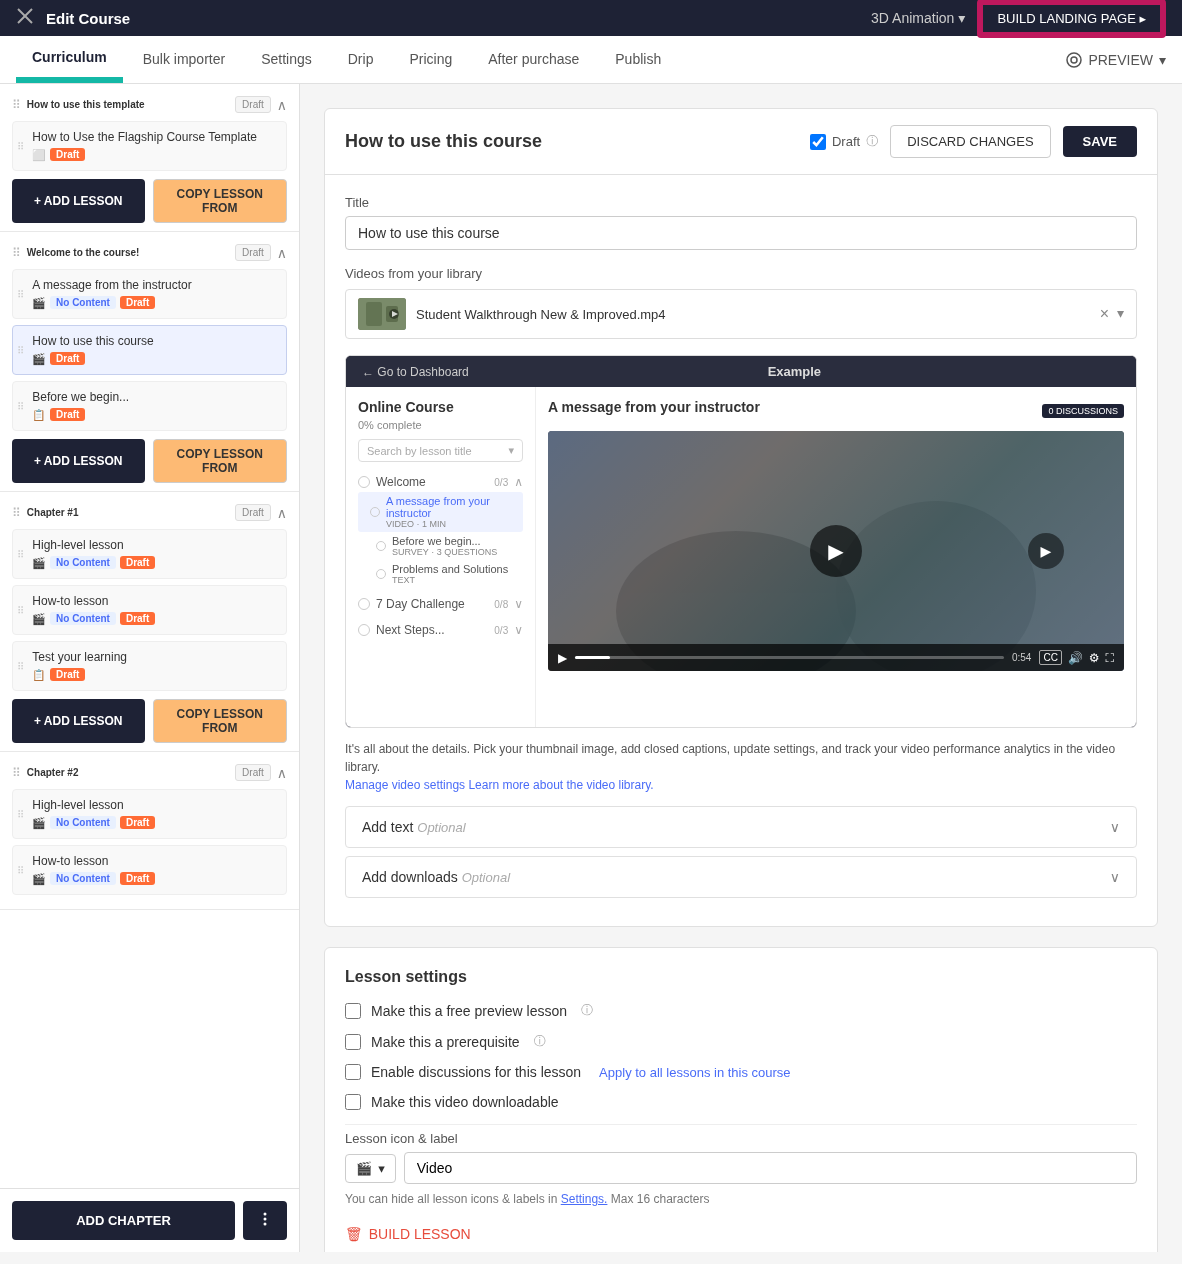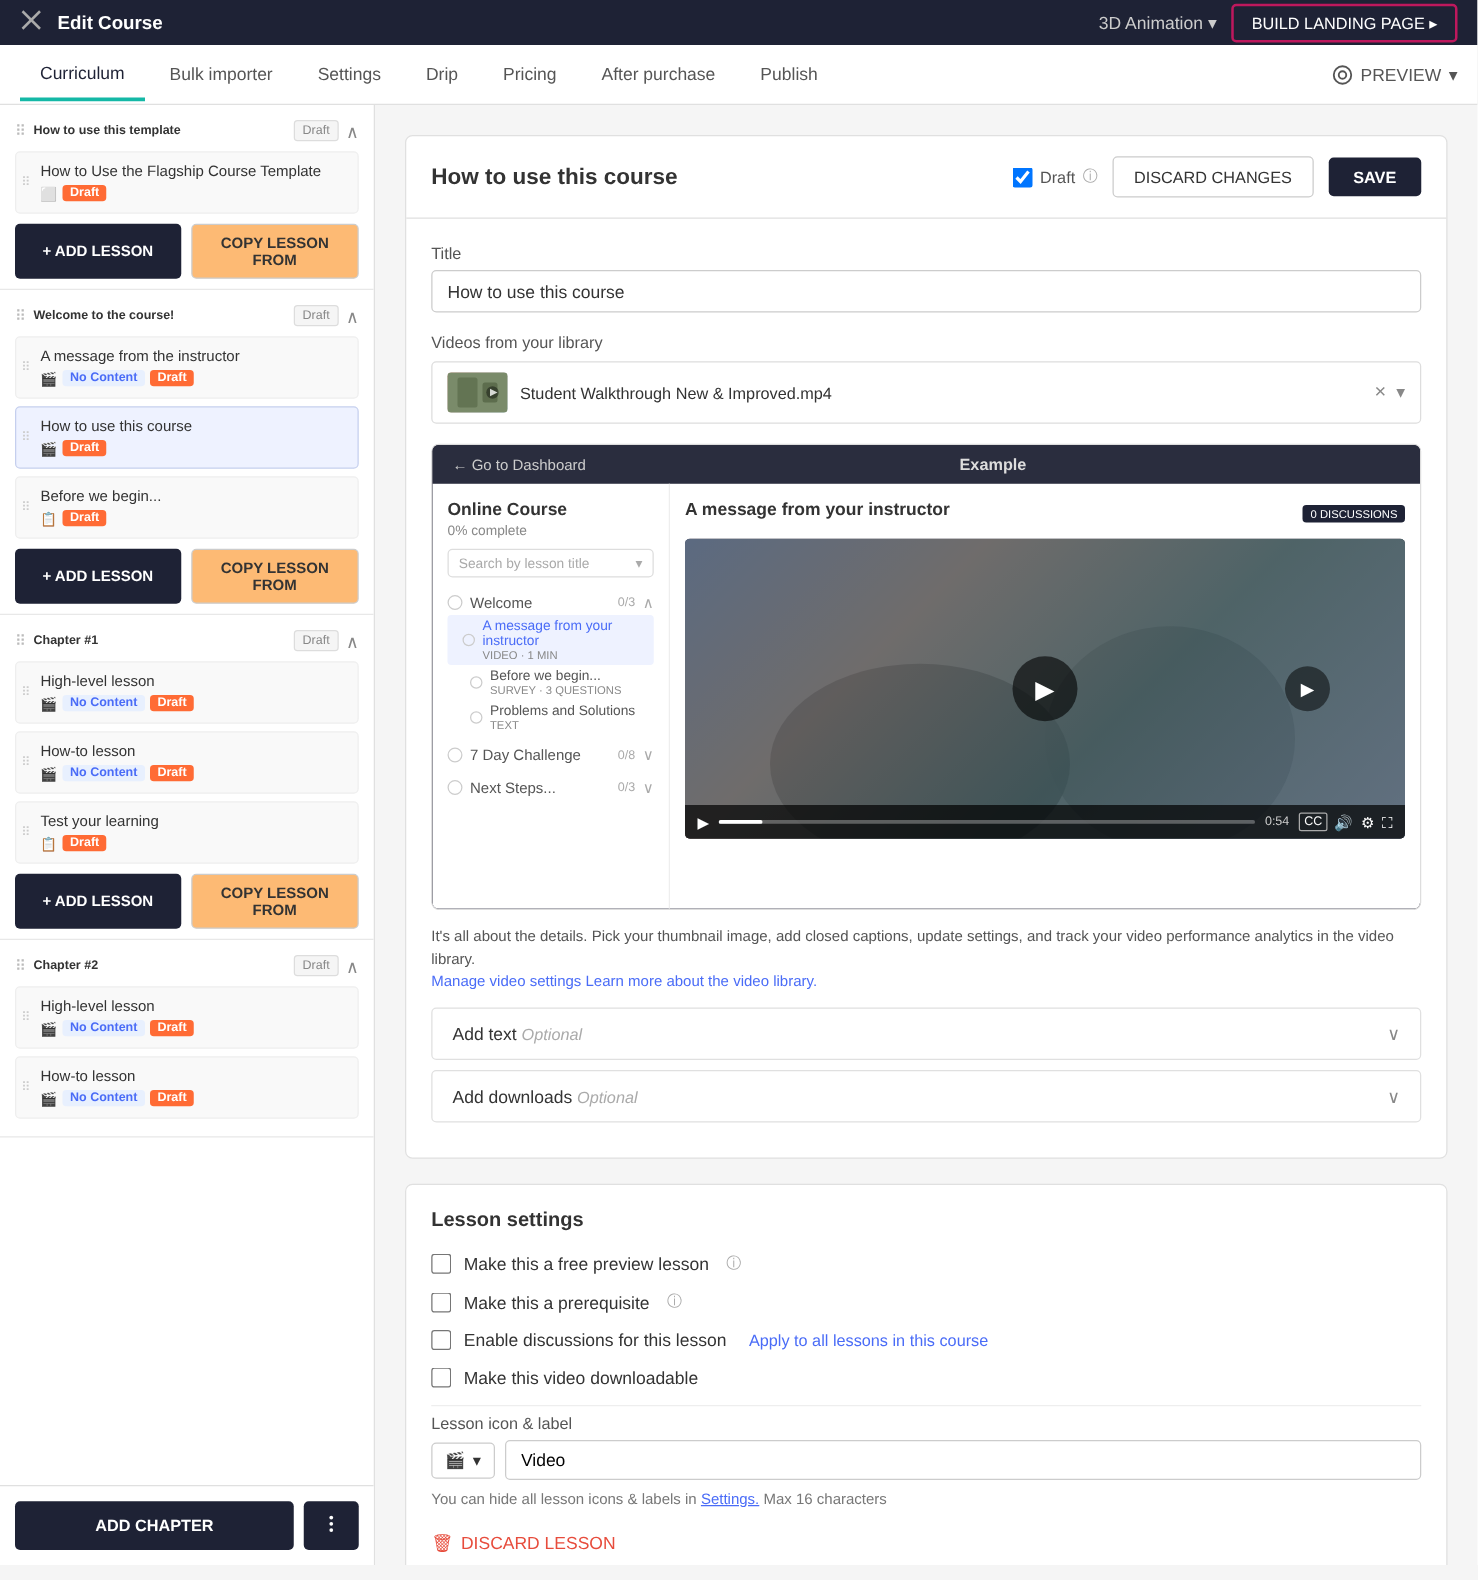--- a/index.html
+++ b/index.html
@@ -14,21 +14,21 @@
       padding: 0 16px;
       height: 36px;
       gap: 12px;
     }
     .top-bar-close { color: #aaa; cursor: pointer; font-size: 18px; }
     .top-bar-title { font-weight: 600; font-size: 15px; flex: 1; }
     .top-bar-course { display: flex; align-items: flex-end; gap: 4px; font-size: 14px; }
     .top-bar-course span { color: #ccc; }
     .build-landing-btn {
       background: transparent;
-      border: 2px solid #be185d;
+      border: 6px solid #be185d;
       color: white;
       padding: 6px 14px;
       border-radius: 4px;
       cursor: pointer;
       font-size: 13px;
       margin-left: auto;
     }
 
     
     .tab-bar {
@@ -43,22 +43,22 @@
     .tab-item {
       padding: 12px 16px;
       cursor: pointer;
       font-size: 14px;
       color: #555;
       border-bottom: 2px solid transparent;
       white-space: nowrap;
     }
     .tab-item.active {
       color: #1e2235;
-      border-bottom: 3px solid #14b8a6;
-      font-weight: 400;
+      border-bottom: 6px solid #14b8a6;
+      font-weight: 700;
     }
     .preview-btn {
       margin-left: auto;
       display: flex;
       align-items: center;
       gap: 6px;
       cursor: pointer;
       color: #555;
       font-size: 14px;
       background: none;
@@ -903,17 +903,17 @@
       </div>
 
       <p class="settings-note">
         <span>You can hide all lesson icons &amp; labels in</span>
         <a href="#">Settings.</a>
         <span>Max 16 characters</span>
       </p>
 
       <div class="delete-lesson-row">
         <span class="delete-icon">🗑</span>
-        <span class="delete-text">DISCARD LESSON</span>
+        <span class="delete-text">BUILD LESSON</span>
       </div>
     </div>
   </div>
 </div>
 
 </body></html>

